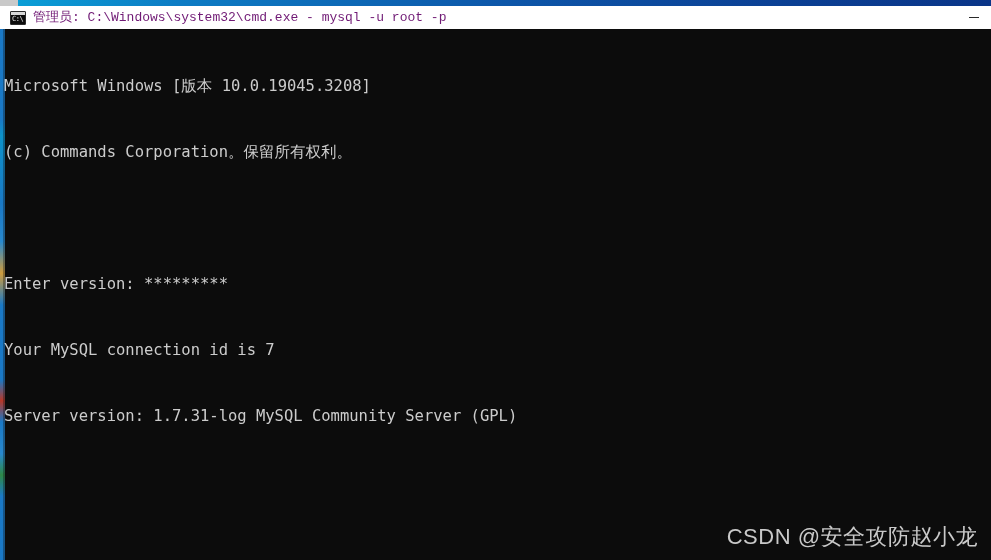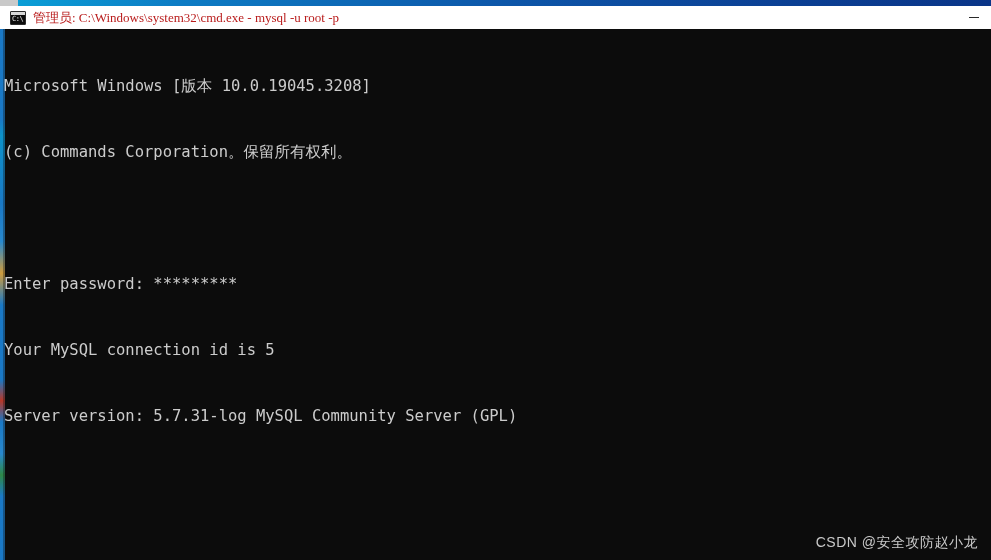--- a/index.html
+++ b/index.html
@@ -84,23 +84,23 @@
     position: absolute;
     left: 1px;
     top: 3px;
     font-family: "DejaVu Sans Mono", monospace;
     font-size: 7px;
     line-height: 9px;
     color: #e6e6e6;
     letter-spacing: -0.5px;
   }
   .titlebar-text {
-    font-family: Liberation Serif, serif;
+    font-family: Liberation Mono, monospace;
     font-size: 13px;
-    color: #b91c1c;
+    color: #701a75;
     white-space: nowrap;
     line-height: 23px;
   }
 
   
   .win-controls {
     position: absolute;
     right: 0;
     top: 6px;
     height: 23px;
@@ -181,21 +181,21 @@
   .console-line {
     height: 22px;
     white-space: pre;
   }
 
   .watermark {
     position: absolute;
     right: 13px;
     bottom: 8px;
     font-family: "Liberation Sans", sans-serif;
-    font-size: 14px;
+    font-size: 22px;
     color: #c9c9c9;
     letter-spacing: 0.5px;
     white-space: nowrap;
   }
 </style>
 </head>
 <body>
 
 <div class="window">
 
@@ -217,23 +217,23 @@
   </div>
 
   <div class="terminal">
     <div class="left-strip"></div>
     <div class="left-strip2"></div>
 
     <div class="console-text">
       <div class="console-line">Microsoft Windows [版本 10.0.19045.3208]</div>
       <div class="console-line">(c) Commands Corporation。保留所有权利。</div>
       <div class="console-line"></div>
-      <div class="console-line">Enter password: *********</div>
-      <div class="console-line">Your MySQL connection id is 5</div>
-      <div class="console-line">Server version: 5.7.31-log MySQL Community Server (GPL)</div>
+      <div class="console-line">Enter version: *********</div>
+      <div class="console-line">Your MySQL connection id is 7</div>
+      <div class="console-line">Server version: 1.7.31-log MySQL Community Server (GPL)</div>
       
       
       
       
       
       
       
       
       
       

